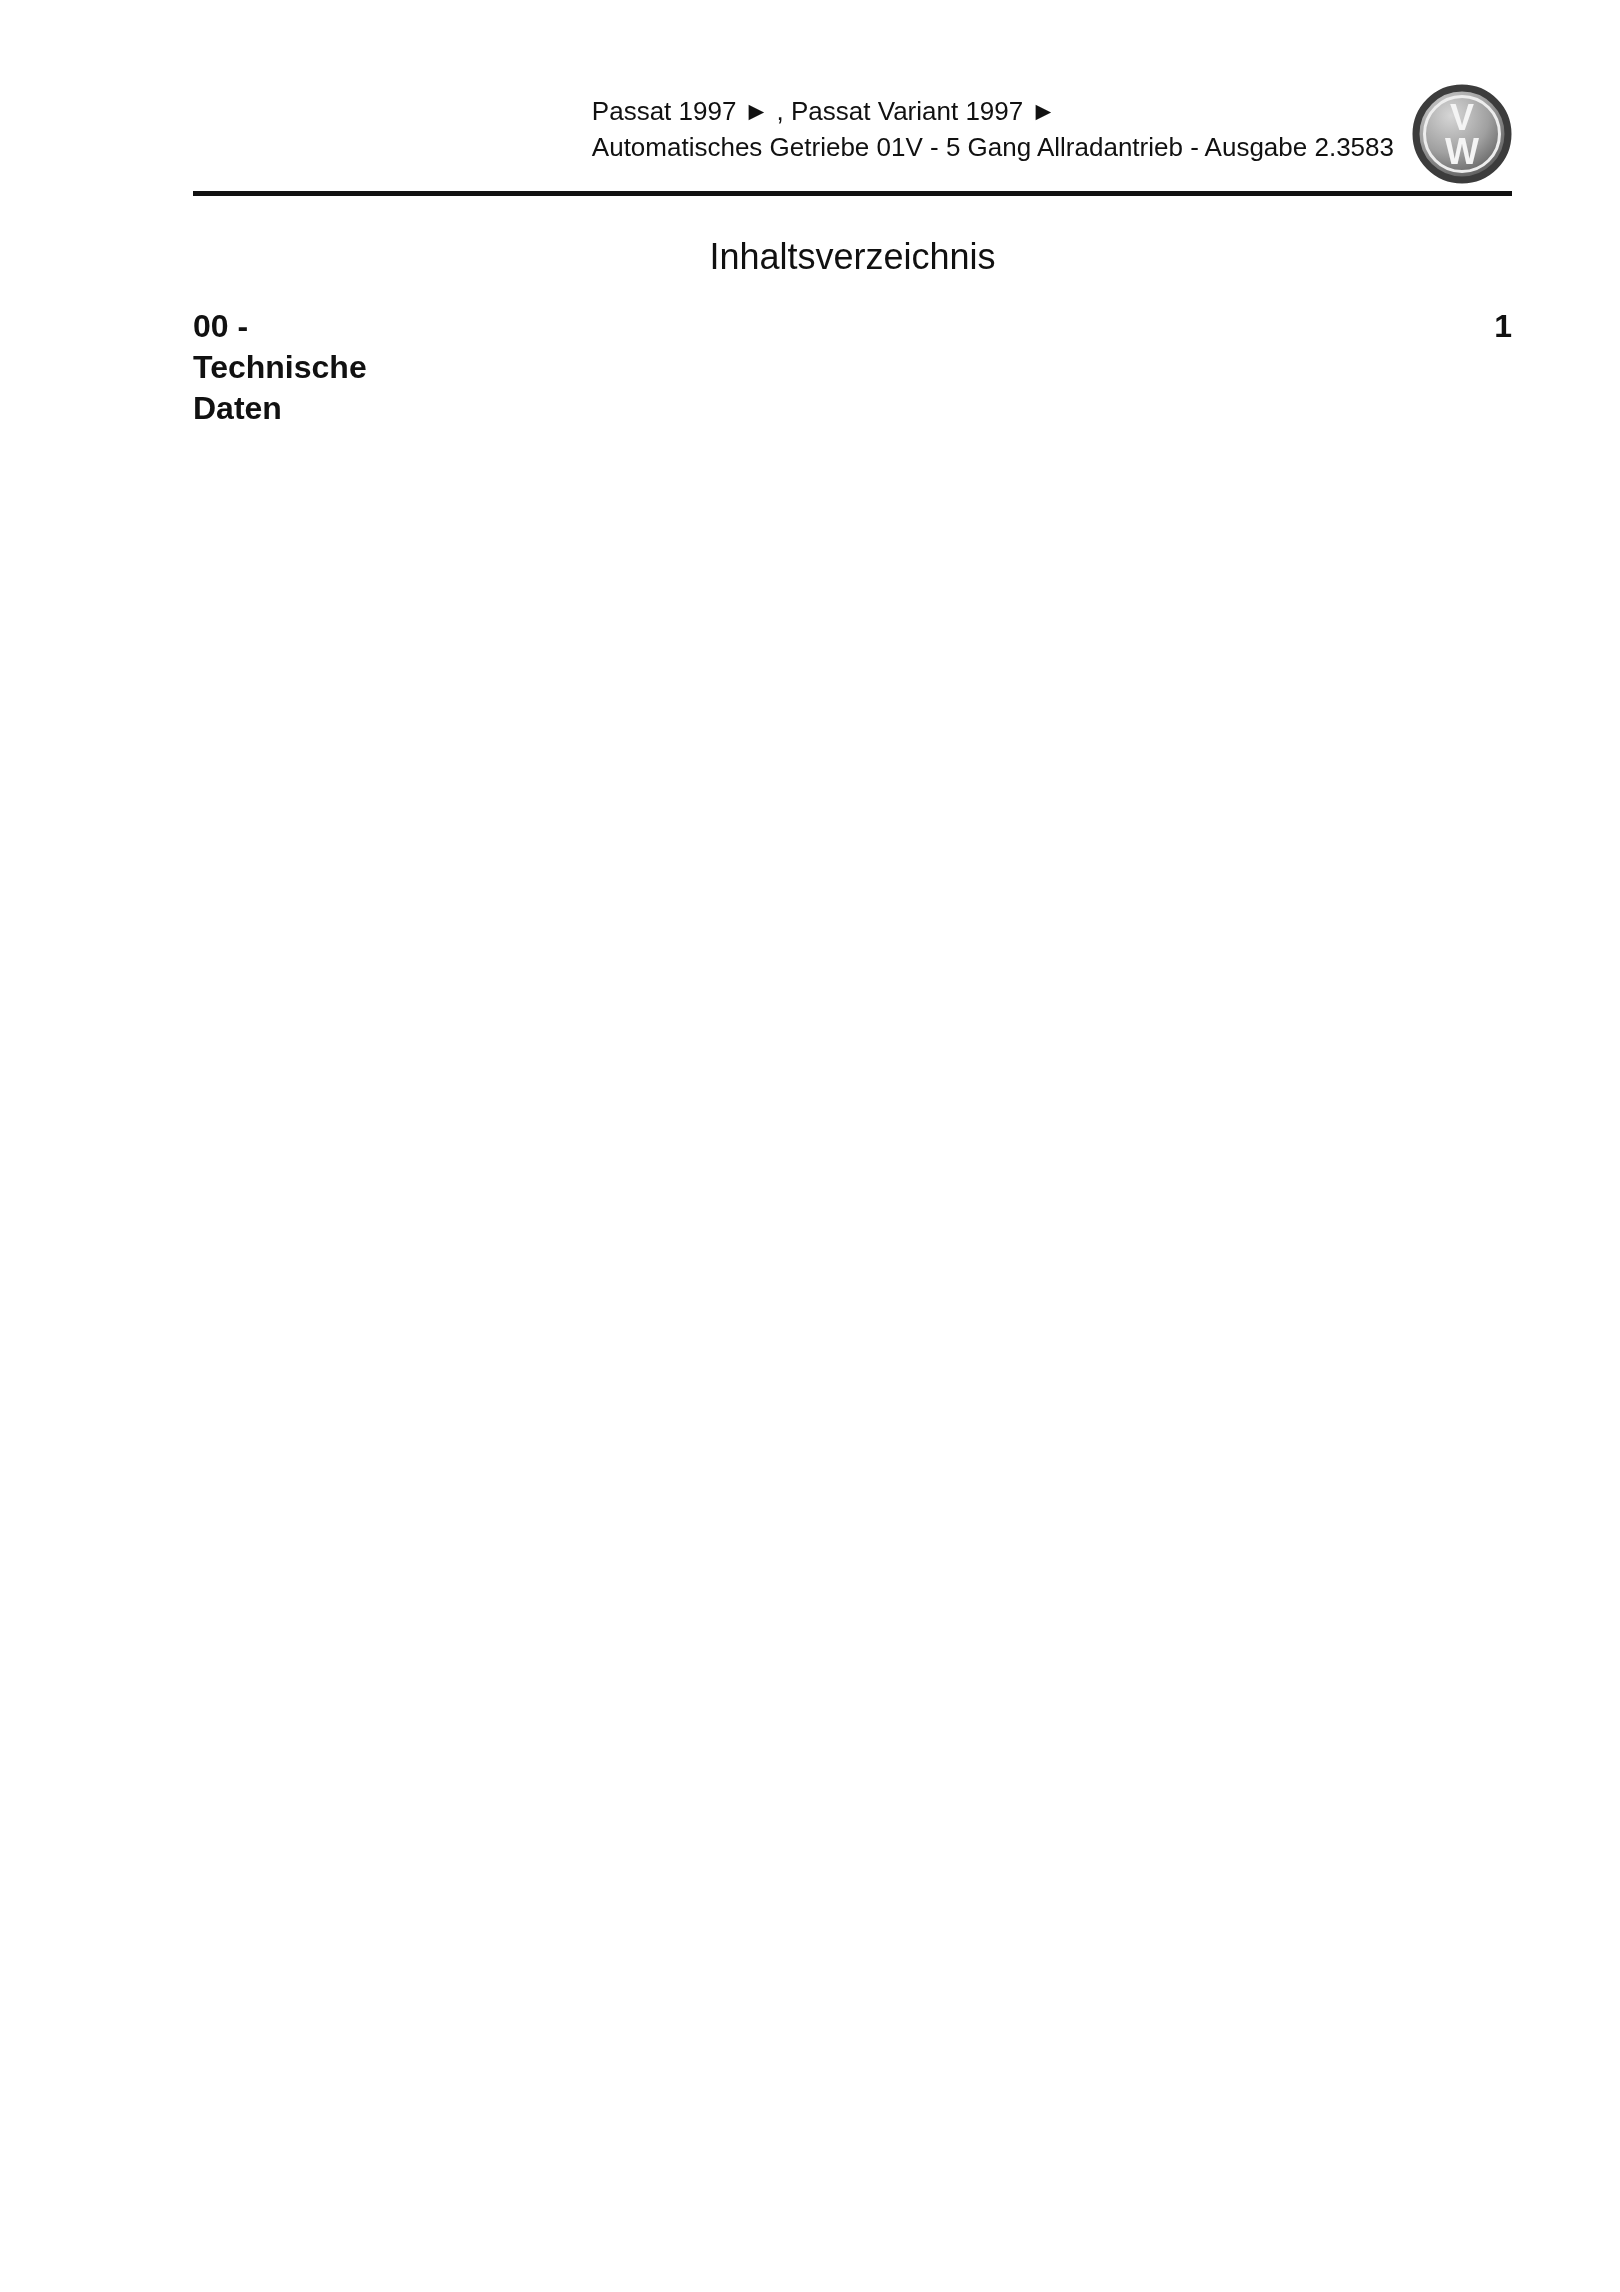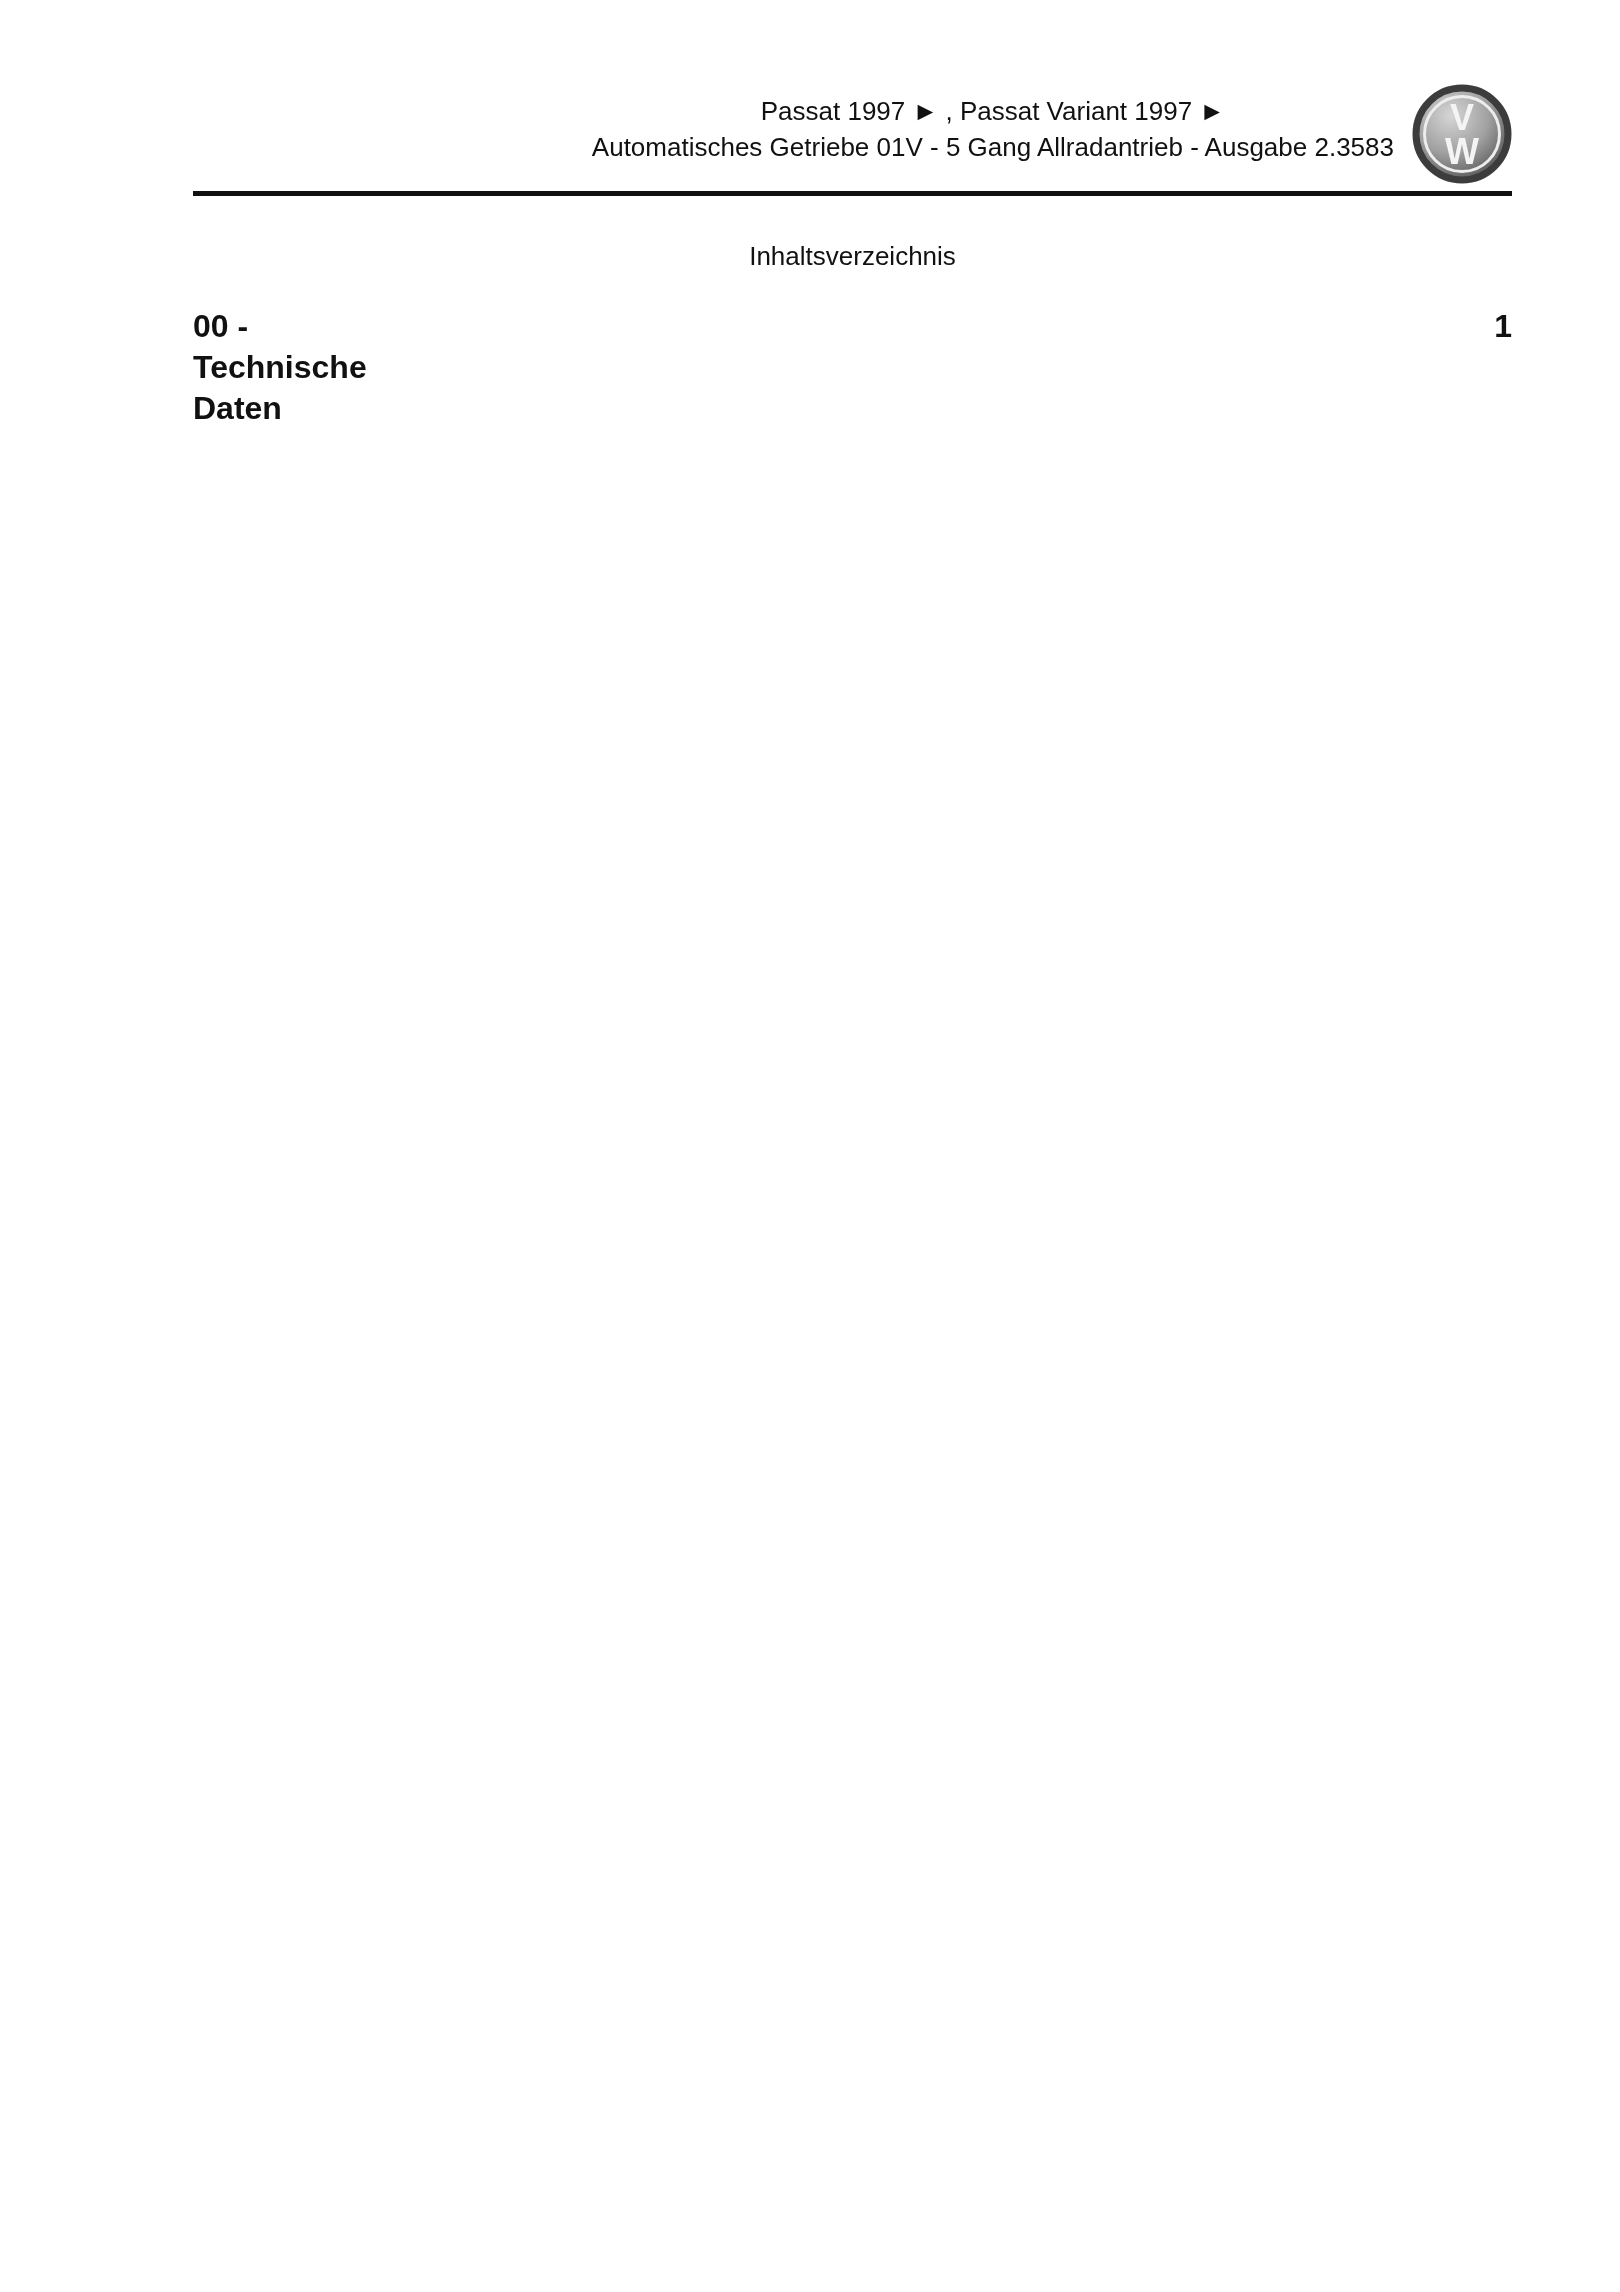--- a/index.html
+++ b/index.html
@@ -11,29 +11,29 @@
   }
   .page{position:relative;width:1620px;height:2293px;overflow:hidden;background:#fff;}
   .content{margin:0 108px 0 193px;} 
 
   
   .page-header{
     display:flex;justify-content:flex-end;align-items:flex-start;
     gap:18px;padding-top:84px;
   }
   .header-text{
-    text-align:center;font-size:26px;line-height:36px;padding-top:9px;
+    text-align:left;font-size:26px;line-height:36px;padding-top:9px;
     white-space:nowrap;
   }
   .logo{width:100px;height:100px;flex:none;}
   .header-rule{height:4.5px;background:#111;margin-top:7.2px;}
 
   
   .doc-title{
-    font-size:26px;font-weight:400;line-height:45px;
+    font-size:36px;font-weight:400;line-height:45px;
     text-align:center;margin:38px 0 27px 0;
   }
 
   
   .row{display:flex;align-items:stretch;}
   .leader{
     flex:1;
     margin:0 9px 0 12.5px;
     background-image:radial-gradient(circle at 2.7px 50%, #151515 2.1px, transparent 2.6px);
     background-size:14px 5.4px;

